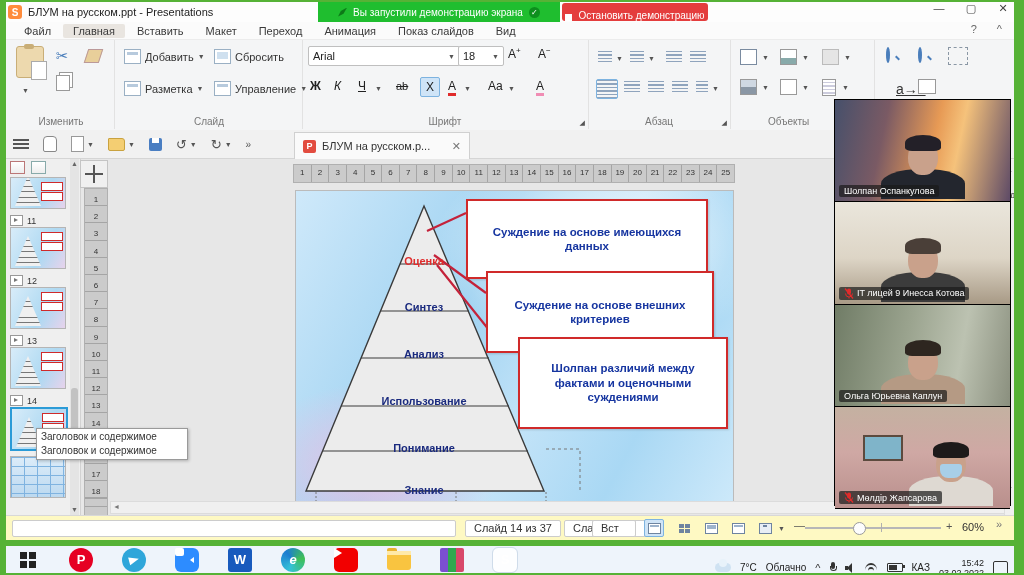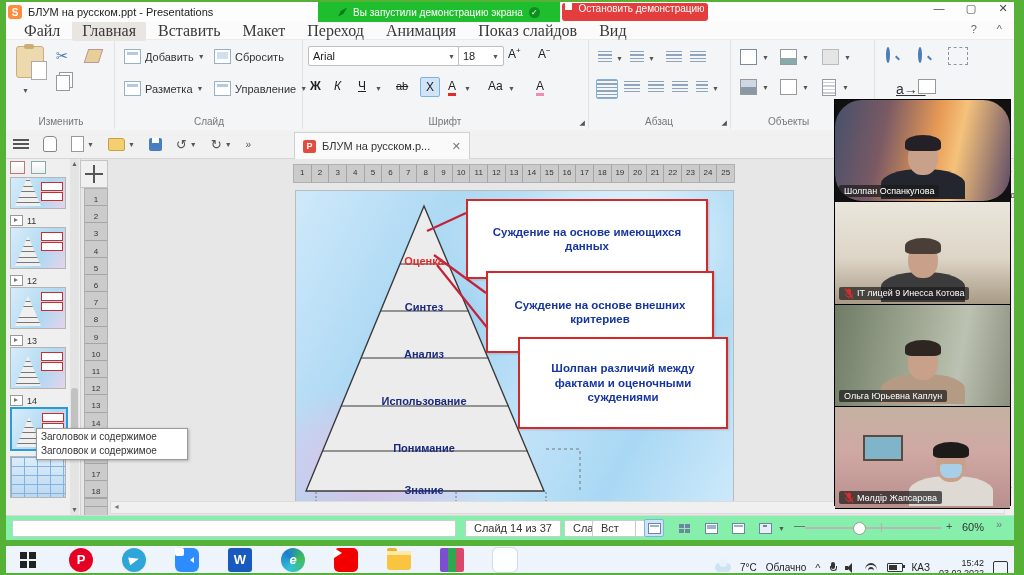--- a/index.html
+++ b/index.html
@@ -11,28 +11,28 @@
   
   .titlebar{position:absolute;left:6px;top:2px;right:10px;height:20px;background:#fdfdfd;display:flex;align-items:center;z-index:5;}
   .appicon{width:14px;height:14px;border-radius:3px;background:#ff8c3c;color:#fff;font-weight:bold;font-size:10px;
            display:flex;align-items:center;justify-content:center;margin:0 6px 0 2px;}
   .tb-title{font-size:11px;color:#222;}
   .share-banner{position:absolute;left:312px;top:0;width:242px;height:20px;background:#1fbe2f;color:#fff;
                 display:flex;align-items:center;justify-content:center;gap:6px;font-size:10px;}
   .share-banner .pen{width:9px;height:9px;background:#0d7a18;clip-path:polygon(0 100%,30% 40%,100% 0,60% 70%);}
   .share-banner .chk{width:11px;height:11px;border-radius:50%;background:#0d8f1d;color:#fff;font-size:8px;line-height:11px;text-align:center;}
   .stop-btn{position:absolute;left:556px;top:1px;width:146px;height:18px;background:#e43d3d;border-radius:3px;color:#fff;
-            display:flex;align-items:flex-start;justify-content:center;gap:6px;font-size:10px;}
+            display:flex;align-items:flex-end;justify-content:center;gap:6px;font-size:10px;}
   .stop-btn .sq{width:7px;height:7px;background:#fff;}
   .winctrls{position:absolute;right:4px;top:0;display:flex;gap:18px;}
   .winbtn{font-size:11px;color:#444;width:14px;text-align:center;cursor:default;}
   
   .menubar{position:absolute;left:6px;top:22px;right:10px;height:17px;background:#fbfbfb;display:flex;align-items:center;
            padding-left:8px;gap:2px;z-index:4;border-bottom:1px solid #ececec;}
-  .menu-item{padding:1px 10px;font-size:16px;color:#3a3a3a;font-family:Liberation Serif, serif;}
+  .menu-item{padding:1px 10px;font-size:11px;color:#3a3a3a;}
   .menu-item.active{background:#e9e5e0;border-radius:2px;}
   .menu-right{position:absolute;right:12px;top:1px;display:flex;gap:20px;color:#666;font-size:11px;}
   
   .ribbon{position:absolute;left:6px;top:39px;right:10px;height:91px;background:#f4f5f6;border-bottom:1px solid #d8d8d8;z-index:3;}
   .rgroup{position:absolute;top:0;height:90px;border-right:1px solid #e2e2e2;}
   .rlabel{position:absolute;bottom:2px;left:0;right:0;text-align:center;font-size:10px;color:#777;}
   .launcher{position:absolute;bottom:2px;right:3px;font-size:7px;color:#555;}
   .drop{font-size:7px;color:#555;}
   .rbtn{display:flex;align-items:center;gap:4px;font-size:11px;color:#333;}
   .ic16{width:15px;height:13px;border:1px solid #9ab0c4;background:#fff;position:relative;flex:none;}
@@ -116,33 +116,33 @@
   
   .tooltip{position:absolute;left:36px;top:428px;width:142px;background:#fff;border:1px solid #9a9a9a;z-index:40;
            font-size:10px;color:#333;padding:1px 4px;line-height:14px;box-shadow:1px 1px 3px rgba(0,0,0,.25);}
   
   .videos{position:absolute;left:835px;top:100px;width:175px;height:405px;z-index:50;background:#111;outline:1px solid #000;}
   .tile{position:relative;width:175px;height:101.25px;border-bottom:1px solid #000;overflow:hidden;}
   .person{position:absolute;left:50%;bottom:0;transform:translateX(-50%);width:90px;height:62px;}
   .head{width:30px;height:36px;margin:0 auto;border-radius:50% 50% 46% 46%;background:#c9a18b;position:relative;}
   .head::before{content:"";position:absolute;left:-3px;right:-3px;top:-4px;height:16px;border-radius:50% 50% 20% 20%;background:#232028;}
   .torso{width:84px;height:30px;margin:-6px auto 0;border-radius:48% 48% 0 0;background:#23262e;}
-  .t1{background:linear-gradient(102deg,#46506b 0%,#7a5a64 28%,#e79a55 55%,#f5c27b 68%,#5d4a66 100%);border-radius:27px;}
+  .t1{background:linear-gradient(102deg,#46506b 0%,#7a5a64 28%,#e79a55 55%,#f5c27b 68%,#5d4a66 100%);}
   .t2{background:linear-gradient(180deg,#eae6dc 0%,#ddd5c6 55%,#a89a86 100%);}
   .t2 .head::before{background:#4a3f38;} .t2 .torso{background:#3c3c3c;}
   .t3{background:linear-gradient(100deg,#707c66 0%,#9aa38e 40%,#bcc2b1 70%,#8a8f7e 100%);}
   .t3 .head::before{background:#2e2620;} .t3 .torso{background:#b59a84;}
   .t4{background:linear-gradient(180deg,#c4b1a1 0%,#cfa8a4 45%,#b98f8c 100%);}
   .t4 .person{left:66%;} .t4 .torso{background:#ded9d2;} .t4 .head::before{background:#1d1a1a;}
   .t4 .mask{position:absolute;left:50%;transform:translateX(-50%);top:18px;width:22px;height:14px;border-radius:3px 3px 8px 8px;background:#a8cfe8;}
   .t4::before{content:"";position:absolute;left:28px;top:28px;width:36px;height:22px;background:#7fb4c9;border:2px solid #5c4a3e;}
   .name-bar{position:absolute;left:4px;bottom:4px;background:rgba(25,25,25,.7);color:#fff;font-size:9px;
             padding:1px 5px;border-radius:2px;display:flex;align-items:center;gap:3px;white-space:nowrap;}
   
-  .statusbar{position:absolute;left:6px;top:515px;right:10px;height:25px;background:#86efac;border-top:1px solid #d8d8d8;z-index:5;font-size:11px;color:#333;}
+  .statusbar{position:absolute;left:6px;top:515px;right:10px;height:25px;background:#fef9c3;border-top:1px solid #d8d8d8;z-index:5;font-size:11px;color:#333;}
   .sfield{position:absolute;left:6px;top:4px;width:442px;height:15px;background:#fff;border:1px solid #ccc;border-radius:2px;}
   .sbox{position:absolute;top:4px;height:15px;background:#fff;border:1px solid #ccc;border-radius:2px;line-height:15px;padding:0 8px;}
   .vwic{position:absolute;top:3px;width:18px;height:16px;border:1px solid transparent;display:flex;align-items:center;justify-content:center;}
   .vwic.on{background:#cfe4f7;border-color:#7db3e0;border-radius:2px;}
   .vw{width:11px;height:9px;border:1px solid #6e84a0;background:#fff;position:relative;}
   .vw i{position:absolute;left:1px;right:1px;top:1px;height:2px;background:#9db3cc;}
   .vw4{width:11px;height:9px;background:
        linear-gradient(#6e84a0,#6e84a0) 0 0/5px 4px no-repeat,
        linear-gradient(#6e84a0,#6e84a0) 6px 0/5px 4px no-repeat,
        linear-gradient(#6e84a0,#6e84a0) 0 5px/5px 4px no-repeat,

